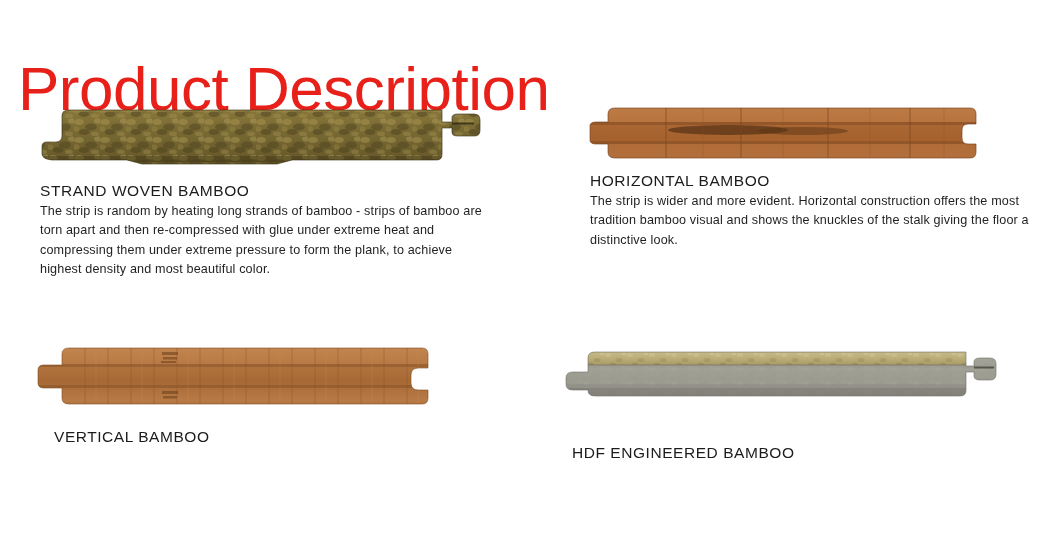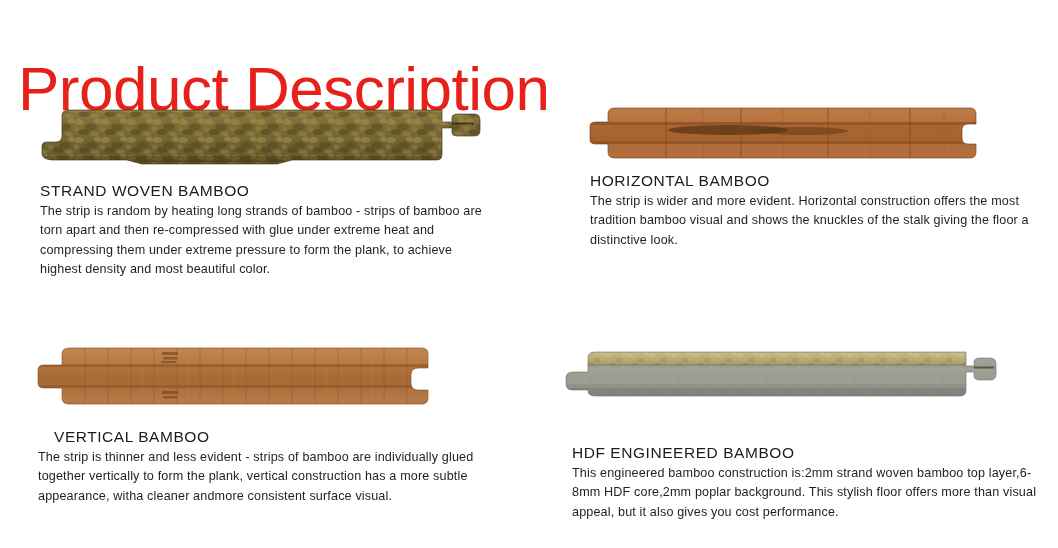--- a/index.html
+++ b/index.html
@@ -239,21 +239,20 @@
             <rect x="133" y="58" width="14" height="2.5"></rect>
           </g>
         </g>
         <path d="M8,36 L8,32 Q8,27 14,27 L32,27 L32,16 Q32,10 39,10
                  L392,10 Q398,10 398,16 L398,30 L388,30 Q381,30 381,37
                  L381,45 Q381,52 388,52 L398,52 L398,60 Q398,66 392,66
                  L39,66 Q32,66 32,60 L32,50 L14,50 Q8,50 8,45 Z" fill="none" stroke="#7f4c23" stroke-width="1" opacity="0.6"></path>
       </svg>
     </div>
     <h2 class="item-heading">VERTICAL BAMBOO</h2>
-    <p class="item-body">The strip is thinner and less evident - strips of bamboo are individually glued together vertically to form the plank, vertical construction has a more subtle appearance, witha cleaner andmore consistent surface visual.</p>
   </div>
 
   <div class="panel" id="panel-hdf">
     <div class="plank-figure" id="fig-hdf">
       <svg viewBox="0 0 440 82" preserveAspectRatio="none">
         <defs>
           <linearGradient id="hdf-core" x1="0" y1="0" x2="0" y2="1">
             <stop offset="0%" stop-color="#b3b3a8"></stop>
             <stop offset="40%" stop-color="#9a9a90"></stop>
             <stop offset="100%" stop-color="#80807a"></stop>
@@ -294,16 +293,15 @@
         <line x1="28" y1="27" x2="406" y2="27" stroke="#6e6858" stroke-width="1.1" opacity="0.6"></line>
         <path d="M6,46 L6,40 Q6,34 13,34 L28,34 L28,20 Q28,14 35,14
                  L406,14 L406,28 L414,28 L414,24 Q414,20 420,20 L430,20
                  Q436,20 436,26 L436,36 Q436,42 430,42 L420,42 Q414,42 414,38
                  L414,34 L406,34 L406,52 Q406,58 400,58 L35,58 Q28,58 28,52
                  L13,52 Q6,52 6,46 Z" fill="none" stroke="#6f6f67" stroke-width="1" opacity="0.6"></path>
         <rect x="414" y="28.5" width="20" height="2" fill="#3e3c33" opacity="0.75"></rect>
       </svg>
     </div>
     <h2 class="item-heading">HDF ENGINEERED BAMBOO</h2>
-    <p class="item-body">This engineered bamboo construction is:2mm strand woven bamboo top layer,6-8mm HDF core,2mm poplar background. This stylish floor offers more than visual appeal, but it also gives you cost performance.</p>
   </div>
 
 </div>
 
 </body></html>

